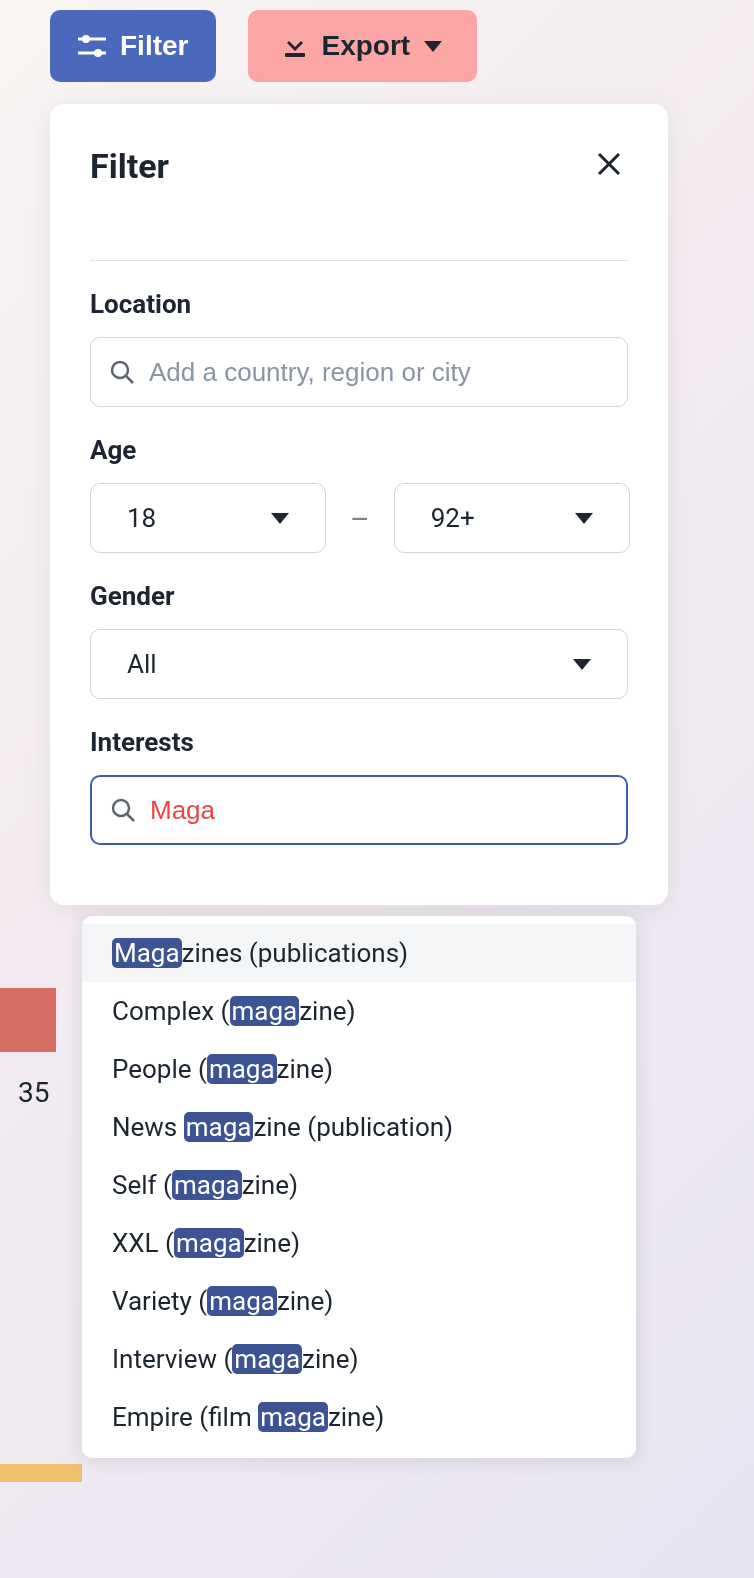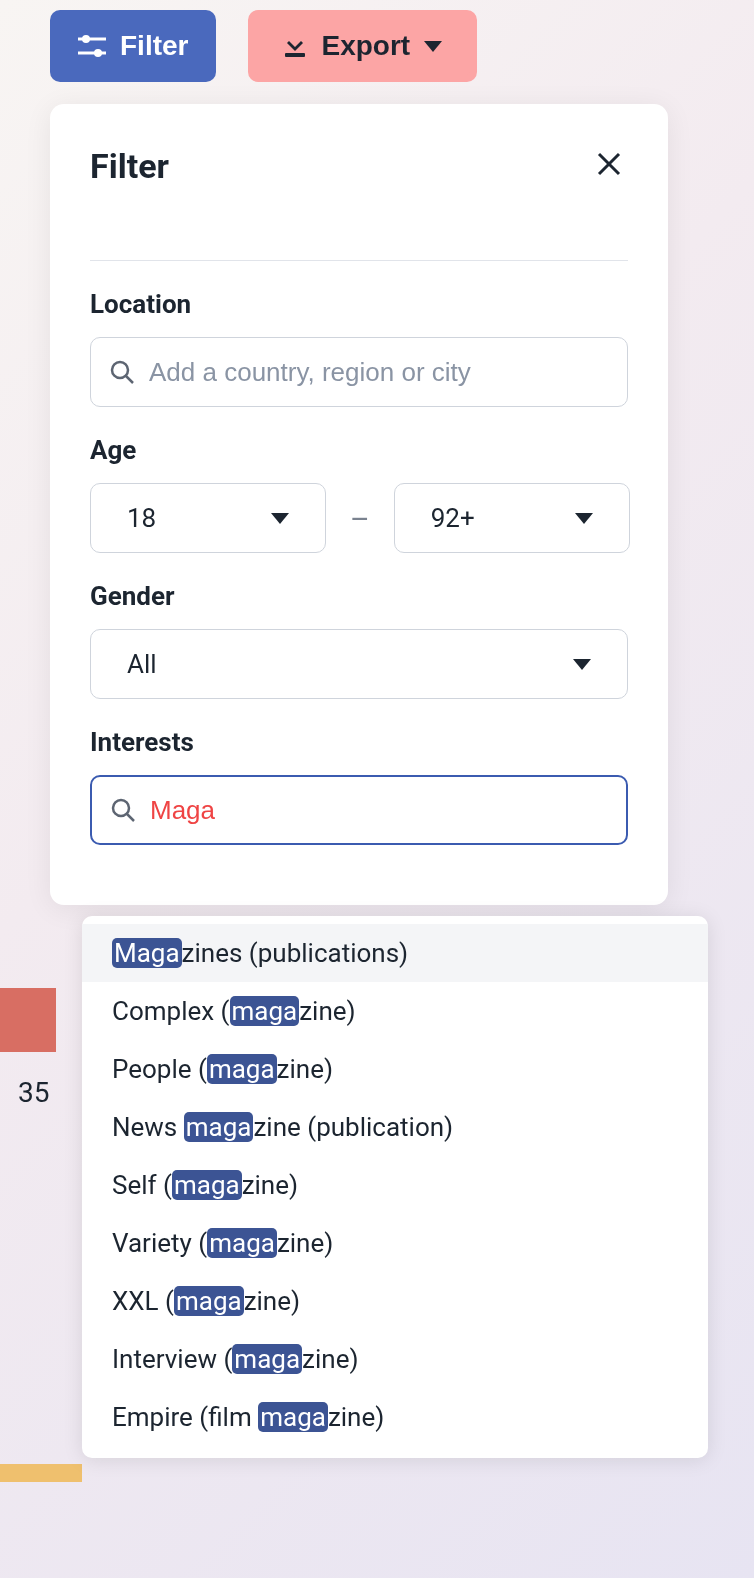--- a/index.html
+++ b/index.html
@@ -151,21 +151,21 @@
   .select.small { flex: 0 0 236px; }
   .range-sep {
     font-size: 30px;
     color: #7a828f;
   }
 
   
   .dropdown {
     position: absolute;
     left: 82px; top: 916px;
-    width: 626px;
+    width: 554px;
     background: #fff;
     border-radius: 10px;
     box-shadow: 0 2px 20px rgba(0,0,0,0.10);
     padding: 8px 0 12px 0;
     z-index: 20;
   }
   .opt {
     padding: 14px 30px;
     font-size: 26px;
     color: #1c2530;
@@ -276,17 +276,17 @@
   </div>
 
 </div>
 
 <div class="dropdown" id="suggestions">
     <div class="opt hovered"><span class="hl">Maga</span>zines (publications)</div>
     <div class="opt">Complex (<span class="hl">maga</span>zine)</div>
     <div class="opt">People (<span class="hl">maga</span>zine)</div>
     <div class="opt">News <span class="hl">maga</span>zine (publication)</div>
     <div class="opt">Self (<span class="hl">maga</span>zine)</div>
+    <div class="opt">XXL (<span class="hl">maga</span>zine)</div>
     <div class="opt">Variety (<span class="hl">maga</span>zine)</div>
-    <div class="opt">XXL (<span class="hl">maga</span>zine)</div>
     <div class="opt">Interview (<span class="hl">maga</span>zine)</div>
     <div class="opt">Empire (film <span class="hl">maga</span>zine)</div>
   </div>
 
 </body></html>

